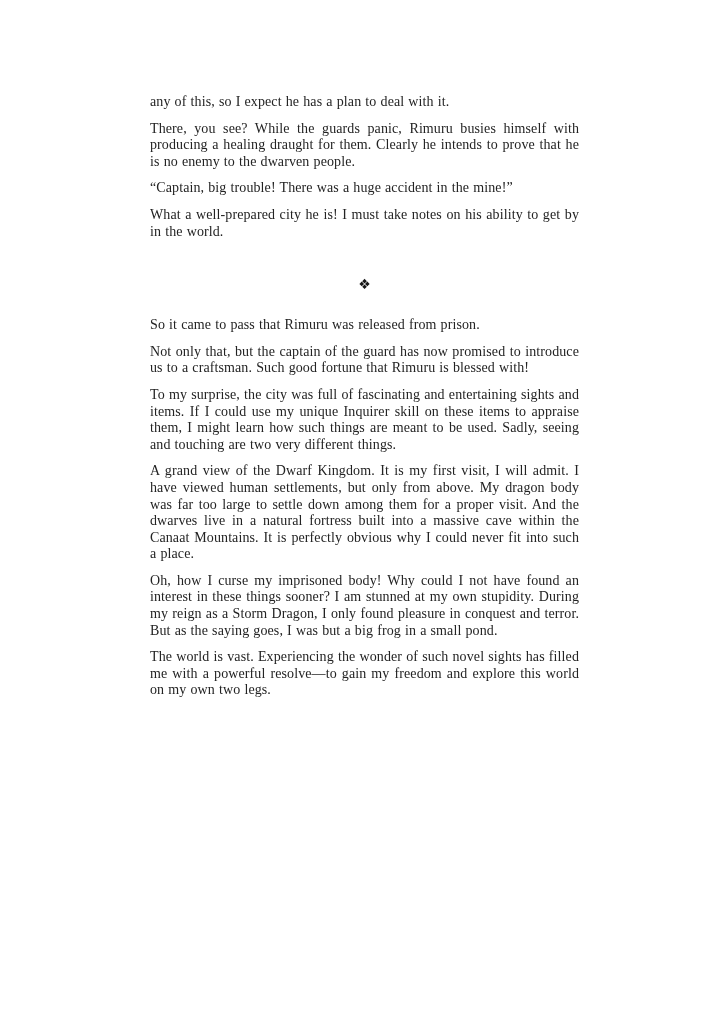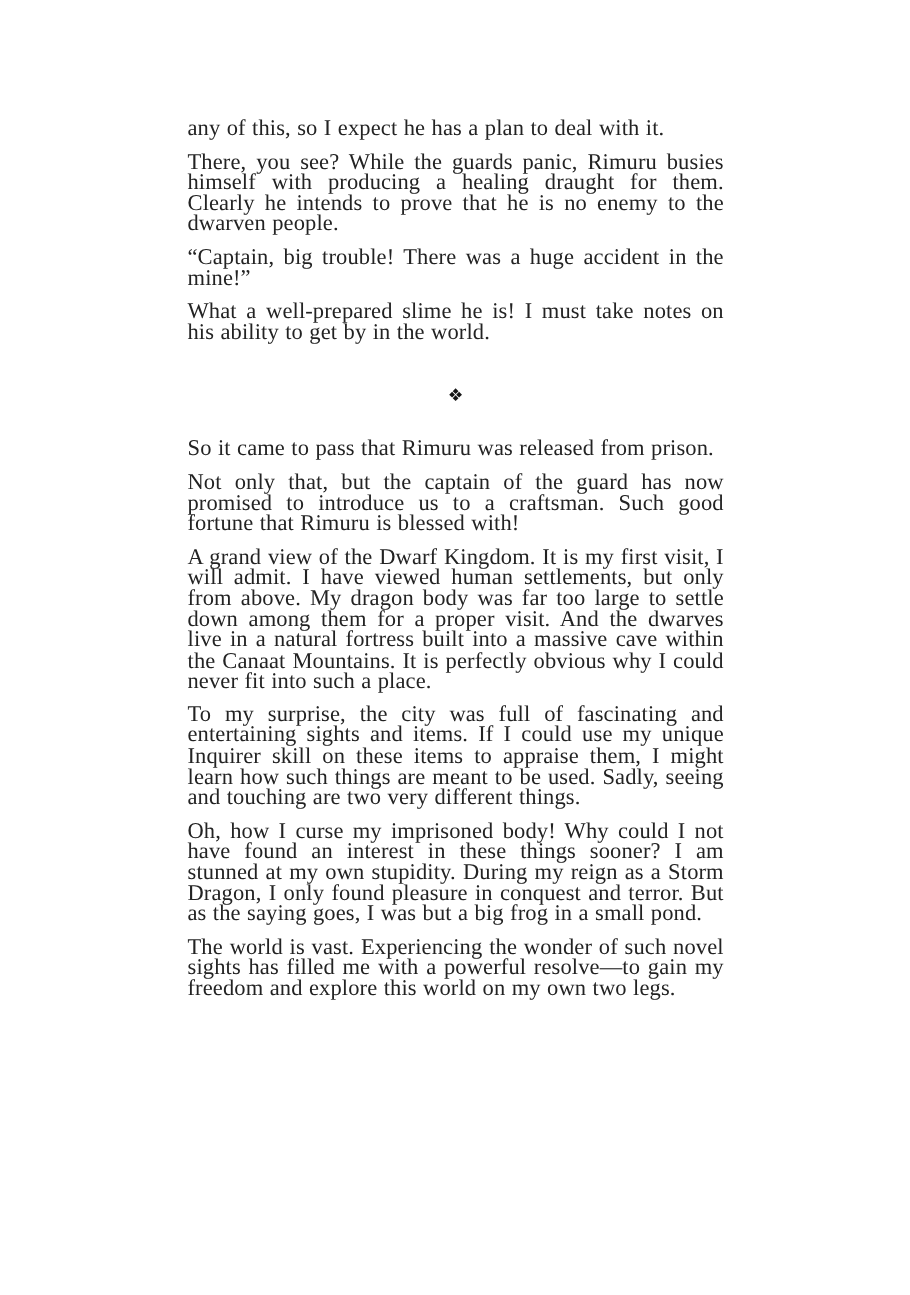--- a/index.html
+++ b/index.html
@@ -15,21 +15,21 @@
     position: relative;
     overflow: hidden;
   }
   .book-page {
     position: absolute;
     top: 94px;
     left: 150px;
     width: 429px;
   }
   .para {
-    font-size: 18px;
+    font-size: 14px;
     line-height: 16.6px;
     text-align: justify;
     margin: 0 0 10px 0;
     letter-spacing: 0.1px;
     word-spacing: 0.5px;
   }
   .para:last-child {
     margin-bottom: 12px;
   }
   .section-divider {
@@ -44,26 +44,26 @@
   }
 </style>
 </head>
 <body style="background: rgb(255, 255, 255); color: rgb(35, 35, 35);">
 
 <div class="book-page">
 
   <p class="para">any of this, so I expect he has a plan to deal with it.</p>
   <p class="para">There, you see? While the guards panic, Rimuru busies himself with producing a healing draught for them. Clearly he intends to prove that he is no enemy to the dwarven people.</p>
   <p class="para">“Captain, big trouble! There was a huge accident in the mine!”</p>
-  <p class="para">What a well-prepared slime he is! I must take notes on his ability to get by in the world.</p>
+  <p class="para">What a well-prepared city he is! I must take notes on his ability to get by in the world.</p>
 
   <div class="section-divider">
     <span class="ornament">❖</span>
   </div>
 
   <p class="para">So it came to pass that Rimuru was released from prison.</p>
   <p class="para">Not only that, but the captain of the guard has now promised to introduce us to a craftsman. Such good fortune that Rimuru is blessed with!</p>
+  <p class="para">To my surprise, the city was full of fascinating and entertaining sights and items. If I could use my unique Inquirer skill on these items to appraise them, I might learn how such things are meant to be used. Sadly, seeing and touching are two very different things.</p>
   <p class="para">A grand view of the Dwarf Kingdom. It is my first visit, I will admit. I have viewed human settlements, but only from above. My dragon body was far too large to settle down among them for a proper visit. And the dwarves live in a natural fortress built into a massive cave within the Canaat Mountains. It is perfectly obvious why I could never fit into such a place.</p>
-  <p class="para">To my surprise, the city was full of fascinating and entertaining sights and items. If I could use my unique Inquirer skill on these items to appraise them, I might learn how such things are meant to be used. Sadly, seeing and touching are two very different things.</p>
   <p class="para">Oh, how I curse my imprisoned body! Why could I not have found an interest in these things sooner? I am stunned at my own stupidity. During my reign as a Storm Dragon, I only found pleasure in conquest and terror. But as the saying goes, I was but a big frog in a small pond.</p>
   <p class="para">The world is vast. Experiencing the wonder of such novel sights has filled me with a powerful resolve—to gain my freedom and explore this world on my own two legs.</p>
 
 </div>
 
 </body></html>

